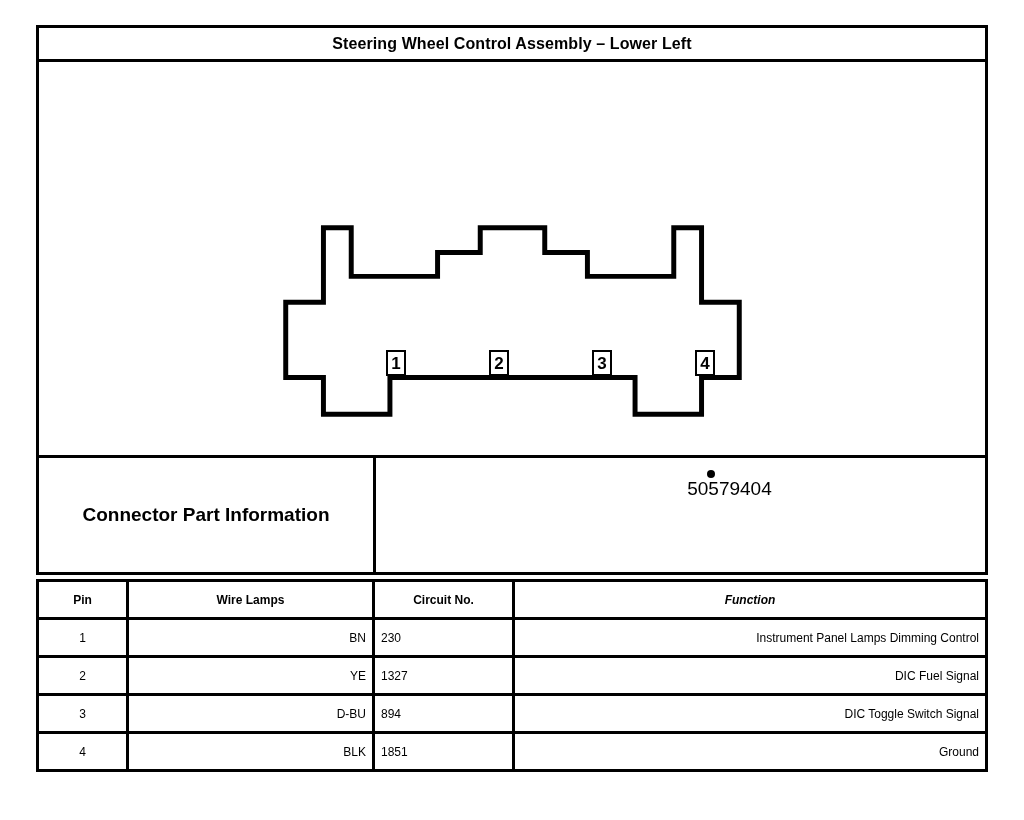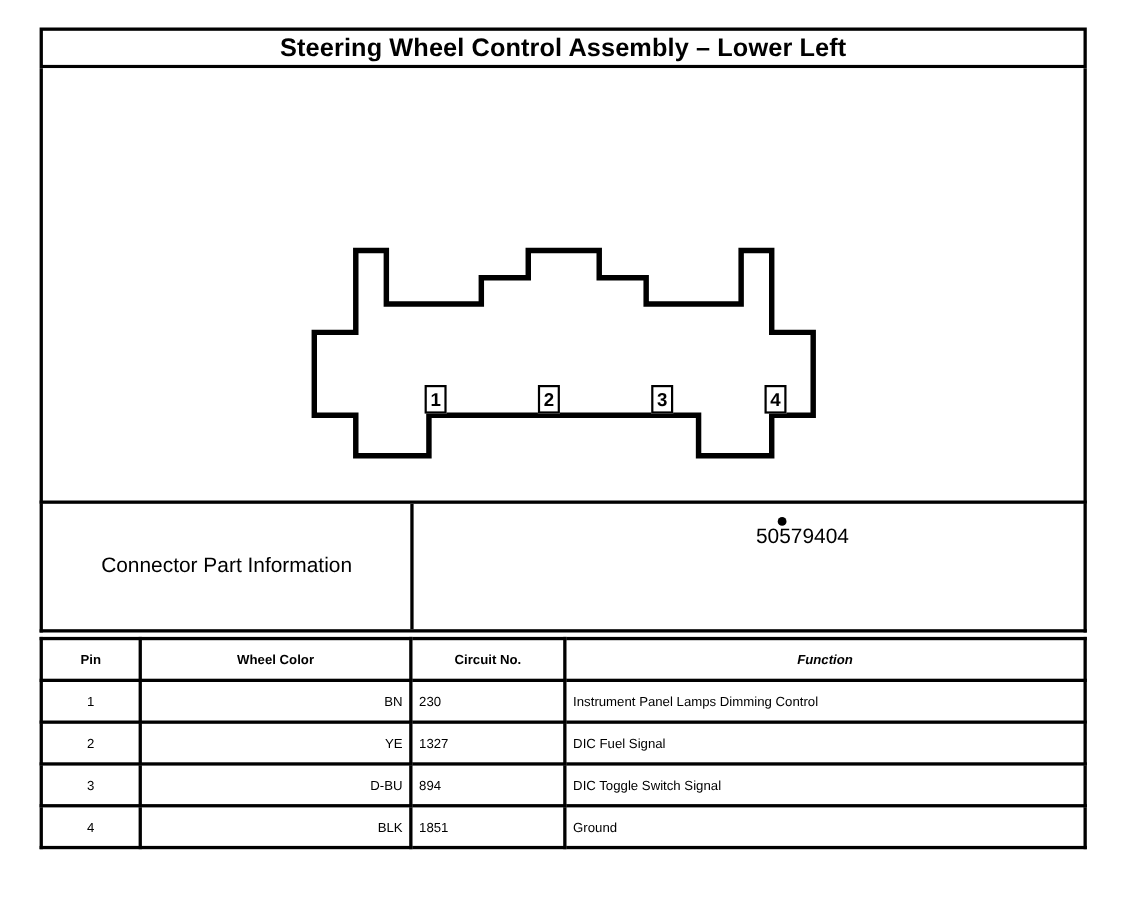--- a/index.html
+++ b/index.html
@@ -27,21 +27,21 @@
   .title-box {
     border: 3px solid #000;
     border-bottom-width: 3px;
     height: 37px;
     display: flex;
     align-items: center;
     justify-content: center;
     box-sizing: border-box;
   }
   .title-text {
-    font-size: 23px;
+    font-size: 16px;
     font-weight: bold;
     letter-spacing: 0.1px;
     white-space: nowrap;
   }
 
   
   .diagram-box {
     border: 3px solid #000;
     border-top: none;
     height: 396px;
@@ -84,21 +84,21 @@
     width: 337px;
     border-right: 3px solid #000;
     box-sizing: border-box;
     display: flex;
     align-items: center;
     justify-content: center;
     padding: 0 6px;
   }
   .partinfo-label-text {
     font-size: 19px;
-    font-weight: normal;
+    font-weight: bold;
     text-align: center;
     white-space: nowrap;
   }
   .partinfo-values-cell {
     flex: 1;
     box-sizing: border-box;
     padding: 12px 0 0 0;
   }
   .bullet-list {
     list-style: none;
@@ -143,21 +143,21 @@
     white-space: nowrap;
     overflow: hidden;
   }
   .pin-table th {
     font-weight: bold;
     text-align: center;
   }
   .col-pin      { width: 90px;  text-align: center; }
   .col-wire     { width: 246px; text-align: right; }
   .col-circuit  { width: 140px; text-align: left; }
-  .col-function { text-align: left; padding-left: 8px; }
+  .col-function { text-align: right; padding-left: 8px; }
   .th-function  { text-align: center; font-style: italic; }
 </style>
 </head>
 <body>
 
 <div id="sheet">
 
   <div class="title-box">
     <div class="title-text">Steering Wheel Control Assembly – Lower Left</div>
   </div>
@@ -213,21 +213,21 @@
           <span class="bullet-text">50579404</span>
         </li>
       </ul>
     </div>
   </div>
 
   <table class="pin-table">
     <thead>
       <tr>
         <th class="col-pin">Pin</th>
-        <th class="col-wire">Wheel Color</th>
+        <th class="col-wire">Wire Lamps</th>
         <th class="col-circuit">Circuit No.</th>
         <th class="th-function">Function</th>
       </tr>
     </thead>
     <tbody>
       <tr>
         <td class="col-pin">1</td>
         <td class="col-wire">BN</td>
         <td class="col-circuit">230</td>
         <td class="col-function">Instrument Panel Lamps Dimming Control</td>

